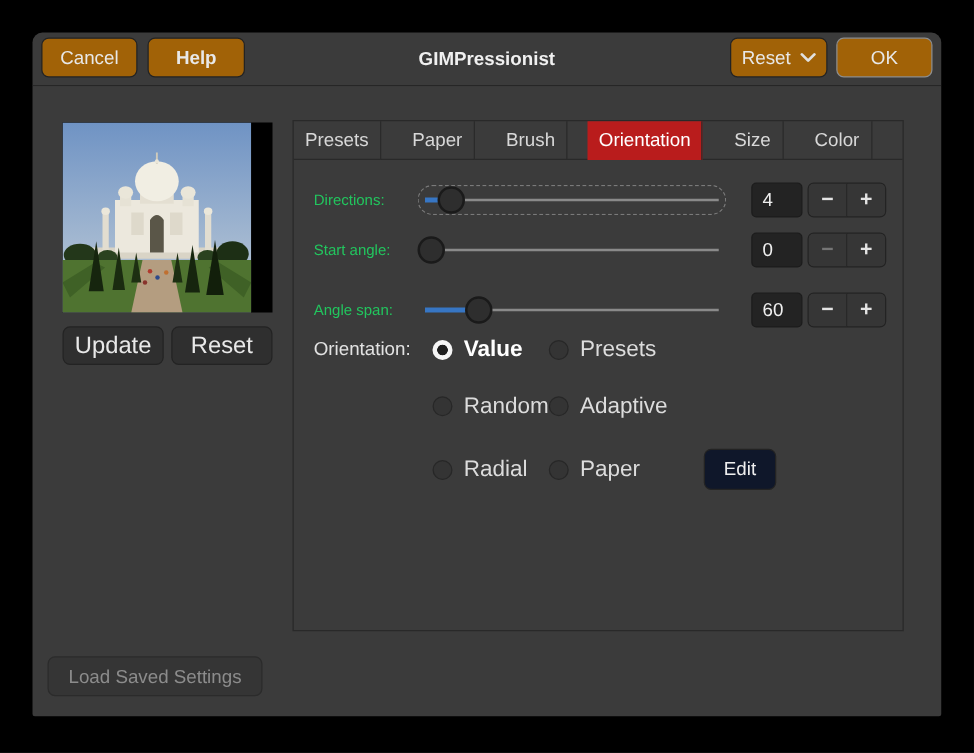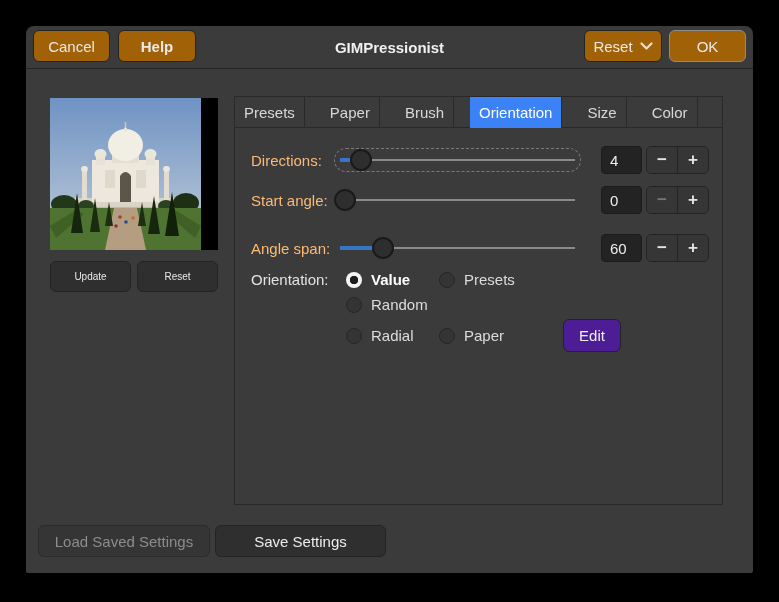--- a/index.html
+++ b/index.html
@@ -19,68 +19,68 @@
   .hbtn.resetdd{ left:558px; width:78px; gap:7px; }
   .hbtn.ok     { left:643px; width:77px; border-color:#8d8d8d; }
   .title { position:absolute; left:0; top:0; width:100%; height:43px;
     display:flex; align-items:center; justify-content:center;
     color:#f0f0f0; font-size:15px; font-weight:bold; pointer-events:none; }
 
   
   .preview { position:absolute; left:24px; top:72px; width:168px; height:152px; background:#000; }
   .preview svg { display:block; }
   .pbtn { position:absolute; top:235px; height:31px; width:81px; background:#2f2f2f;
-    border:1px solid #232323; border-radius:6px; color:#e8e8e8; font-size:10px;
+    border:1px solid #232323; border-radius:6px; color:#e8e8e8; font-size:19px;
     display:flex; align-items:center; justify-content:center; }
   .pbtn.update { left:24px; }  .pbtn.resetp { left:111px; }
 
   
   .notebook { position:absolute; left:208px; top:70px; width:489px; height:409px;
     border:1px solid #292929; }
   .tabbar { position:absolute; left:0; top:0; width:100%; height:31px;
     display:flex; border-bottom:1px solid #292929;gap:16px; }
   .tab { height:31px; padding:0 9px; display:flex; align-items:center;
     color:#d8d8d8; font-size:15px; border-right:1px solid #2a2a2a; }
-  .tab.active { background:#3b82f6; color:#fff; }
+  .tab.active { background:#b91c1c; color:#fff; }
 
   
   .srow { position:absolute; left:0; width:100%; height:30px; }
   .srow .lbl { position:absolute; left:16px; top:0; height:30px; width:88px;
-    display:flex; align-items:center; color:#fdba74; font-size:15px; white-space:nowrap; }
+    display:flex; align-items:center; color:#22c55e; font-size:12px; white-space:nowrap; }
   .slider { position:absolute; left:99px; top:3px; width:247px; height:24px; }
   .slider.focused { outline:1px dashed #7a7a7a; outline-offset:-1px; border-radius:12px; }
   .track { position:absolute; left:6px; right:6px; top:11px; height:2px; background:#8a8a8a; }
   .fill  { position:absolute; left:6px; top:10px; height:4px; background:#3776c4; }
   .thumb { position:absolute; top:1px; width:22px; height:22px; border-radius:50%;
     background:#2e2e2e; border:2px solid #1a1a1a; }
   .entry { position:absolute; left:366px; top:1px; width:41px; height:28px;
     background:#232323; border:1px solid #1c1c1c; border-radius:4px;
     color:#eee; font-size:15px; display:flex; align-items:center; padding-left:8px; }
   .spin { position:absolute; left:411px; top:1px; width:63px; height:28px;
     border:1px solid #232323; border-radius:5px; display:flex; overflow:hidden; }
   .spin .sb { flex:1; background:#363636; color:#e4e4e4; font-size:17px; font-weight:bold;
     display:flex; align-items:center; justify-content:center; }
   .spin .sb:first-child { border-right:1px solid #242424; }
   .sb.disabled { color:#757575; }
 
   
-  .ogrid { position:absolute; left:16px; top:172px; display:flex; flex-direction:column; gap:4px; }
+  .ogrid { position:absolute; left:16px; top:172px; display:flex; flex-direction:column; gap:24px; }
   .orow { display:flex; align-items:center; height:21px; }
   .orow.last { height:33px; }
   .gl { width:95px; color:#e2e2e2; font-size:15px; }
   .sp { width:95px; }
   .rcell { display:flex; align-items:center; width:93px; }
   .rcell.c2 { width:118px; }
   .radio { width:16px; height:16px; border-radius:50%; background:#343434;
     border:1px solid #272727; margin-right:9px; flex:none; }
   .rcell.checked .radio { border:none;
     background:radial-gradient(circle, #1e1e1e 0 4px, #f5f5f5 4.5px 100%); }
-  .rlabel { color:#dcdcdc; font-size:15px; white-space:nowrap; }
+  .rlabel { color:#dcdcdc; font-size:18px; white-space:nowrap; }
   .rcell.checked .rlabel { color:#fff; font-weight:bold; }
-  .editbtn { width:58px; height:33px; margin-left:6px; background:#4c1d95;
+  .editbtn { width:58px; height:33px; margin-left:6px; background:#0f172a;
     border:1px solid #232323; border-radius:6px; color:#eee; font-size:15px;
     display:flex; align-items:center; justify-content:center; }
 
   
   .fbtn { position:absolute; top:499px; height:32px; background:#2f2f2f;
     border:1px solid #232323; border-radius:6px; color:#ececec; font-size:15px;
     display:flex; align-items:center; justify-content:center; }
   .fbtn.load { left:12px; width:172px; }
   .fbtn.save { left:189px; width:171px; }
   .fbtn.disabled { background:#353535; border-color:#2b2b2b; color:#8c8c8c; }
@@ -217,32 +217,35 @@
           <span class="radio"></span>
           <span class="rlabel">Presets</span>
         </div>
       </div>
       <div class="orow">
         <div class="sp"></div>
         <div class="rcell">
           <span class="radio"></span>
           <span class="rlabel">Random</span>
         </div>
+        <div class="rcell c2">
+          <span class="radio"></span>
+          <span class="rlabel">Adaptive</span>
+        </div>
       </div>
       <div class="orow last">
         <div class="sp"></div>
         <div class="rcell">
           <span class="radio"></span>
           <span class="rlabel">Radial</span>
         </div>
         <div class="rcell c2">
           <span class="radio"></span>
           <span class="rlabel">Paper</span>
         </div>
         <div class="editbtn">Edit</div>
       </div>
     </div>
   </div>
 
   <div class="fbtn load disabled">Load Saved Settings</div>
-  <div class="fbtn save">Save Settings</div>
 
 </div>
 
 </body></html>

